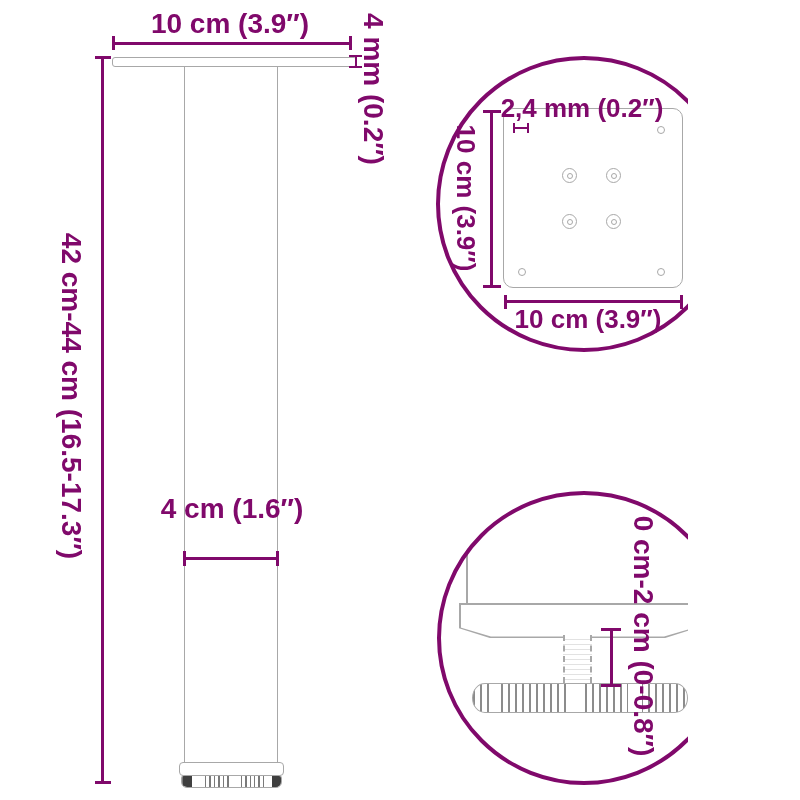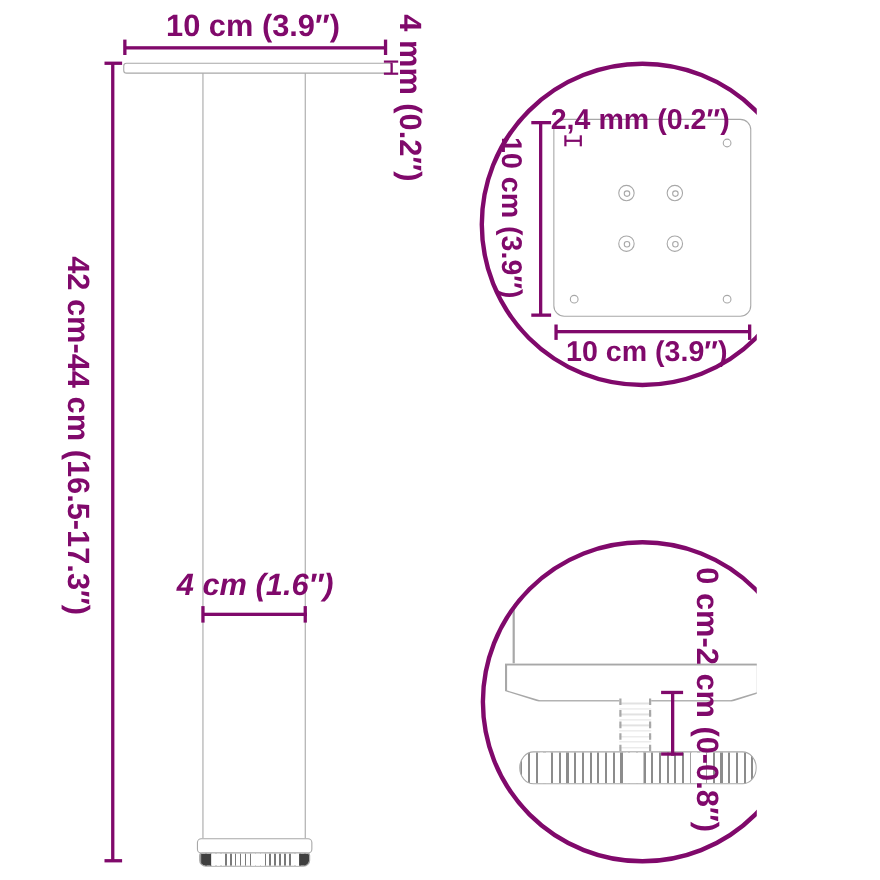--- a/index.html
+++ b/index.html
@@ -101,21 +101,21 @@
     <div class="abs mag dim" style="left:349px; top:66px; width:13px; height:2px;"></div>
     <div class="lbl rot" style="left:373px; top:89px;">4 mm (0.2″)</div>
 
     <div class="abs draw" style="left:184px; top:66px; width:94px; height:696px; border-left:1.5px solid var(--gray); border-right:1.5px solid var(--gray);"></div>
 
     <div class="abs mag dim" style="left:101px; top:57px; width:3px; height:726px;"></div>
     <div class="abs mag dim" style="left:95px; top:56px; width:16px; height:3px;"></div>
     <div class="abs mag dim" style="left:95px; top:781px; width:16px; height:3px;"></div>
     <div class="lbl rot" style="left:71px; top:396px;">42 cm-44 cm (16.5-17.3″)</div>
 
-    <div class="lbl hcenter" style="left:232px; top:517px;font-style:italic;">4 cm (1.6″)</div>
+    <div class="lbl hcenter" style="left:232px; top:494px;">4 cm (1.6″)</div>
     <div class="abs mag dim" style="left:184px; top:557px; width:95px; height:3px;"></div>
     <div class="abs mag dim" style="left:183px; top:551px; width:3px; height:15px;"></div>
     <div class="abs mag dim" style="left:276px; top:551px; width:3px; height:15px;"></div>
 
     <div class="abs outline draw" style="left:179px; top:762px; width:105px; height:14px; border-radius:4px;"></div>
     <div class="knurl-band draw" style="left:181px; top:775px; width:101px; height:13px; border-radius:3px 3px 6px 6px;">
       <div class="kdark" style="left:1px;  width:9px;"></div>
       <div class="kgap" style="left:10px; width:11px;"></div>
       <div class="kgap" style="left:47px; width:11px;"></div>
       <div class="kgap" style="left:85px; width:5px;"></div>

